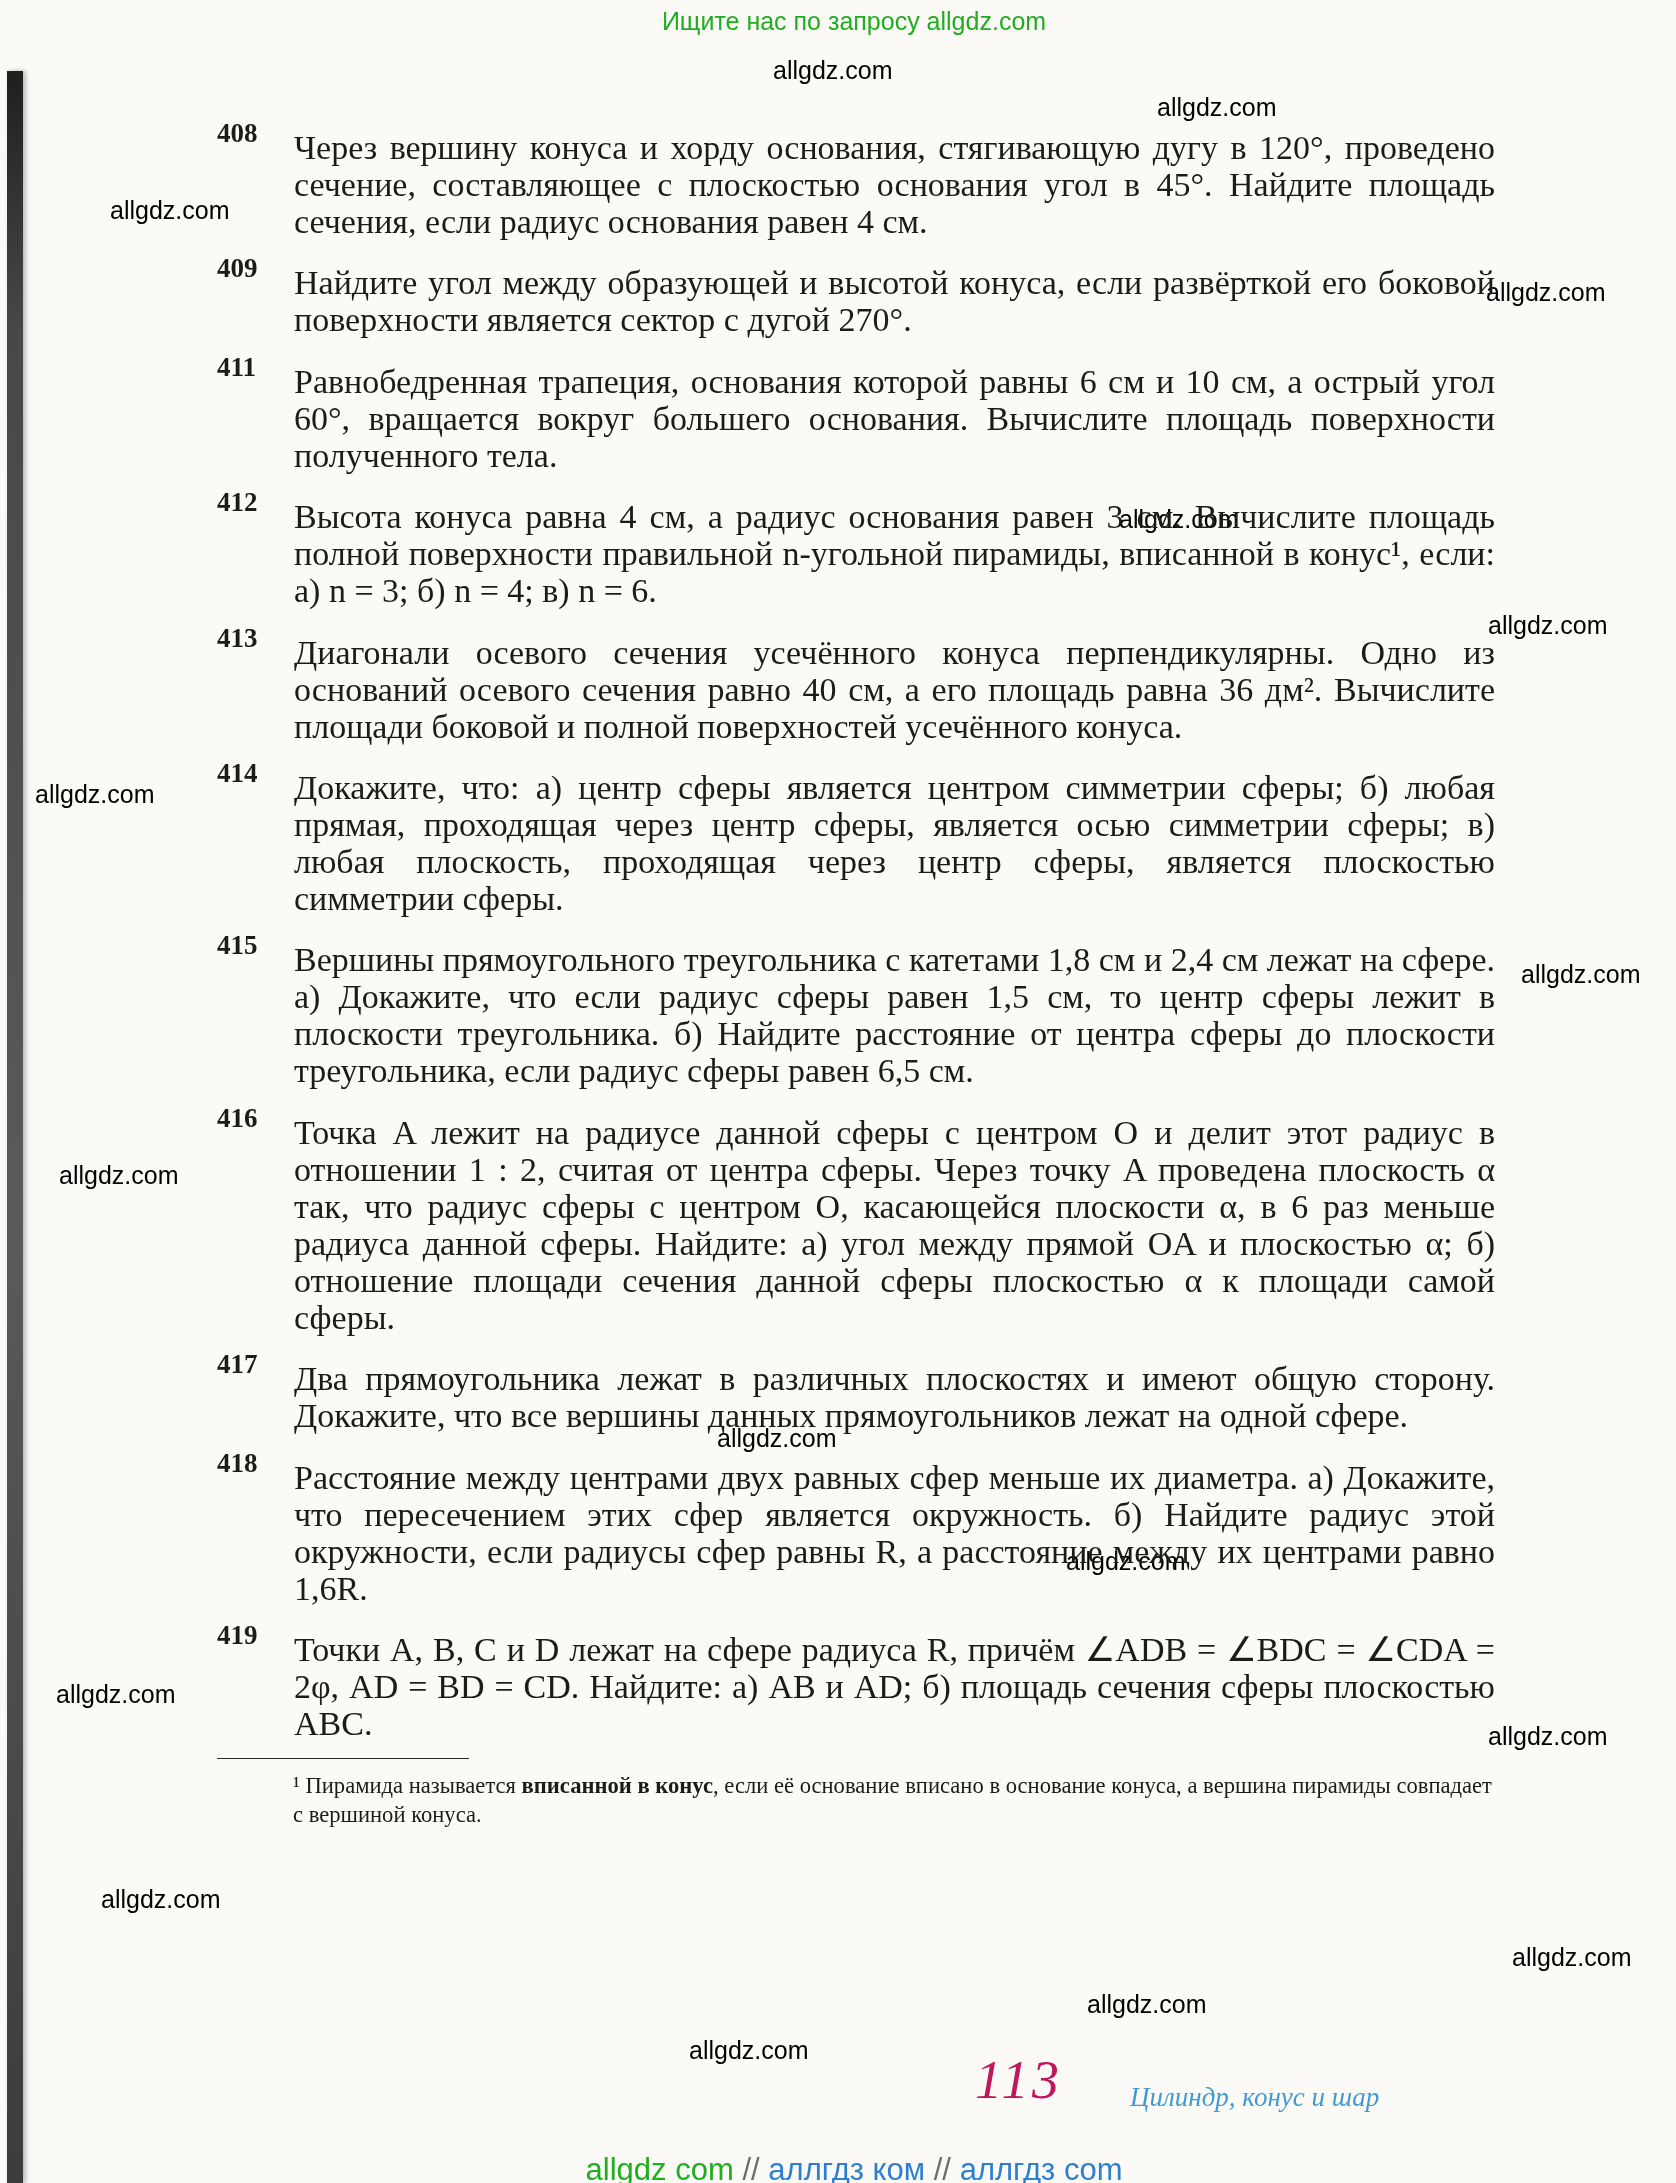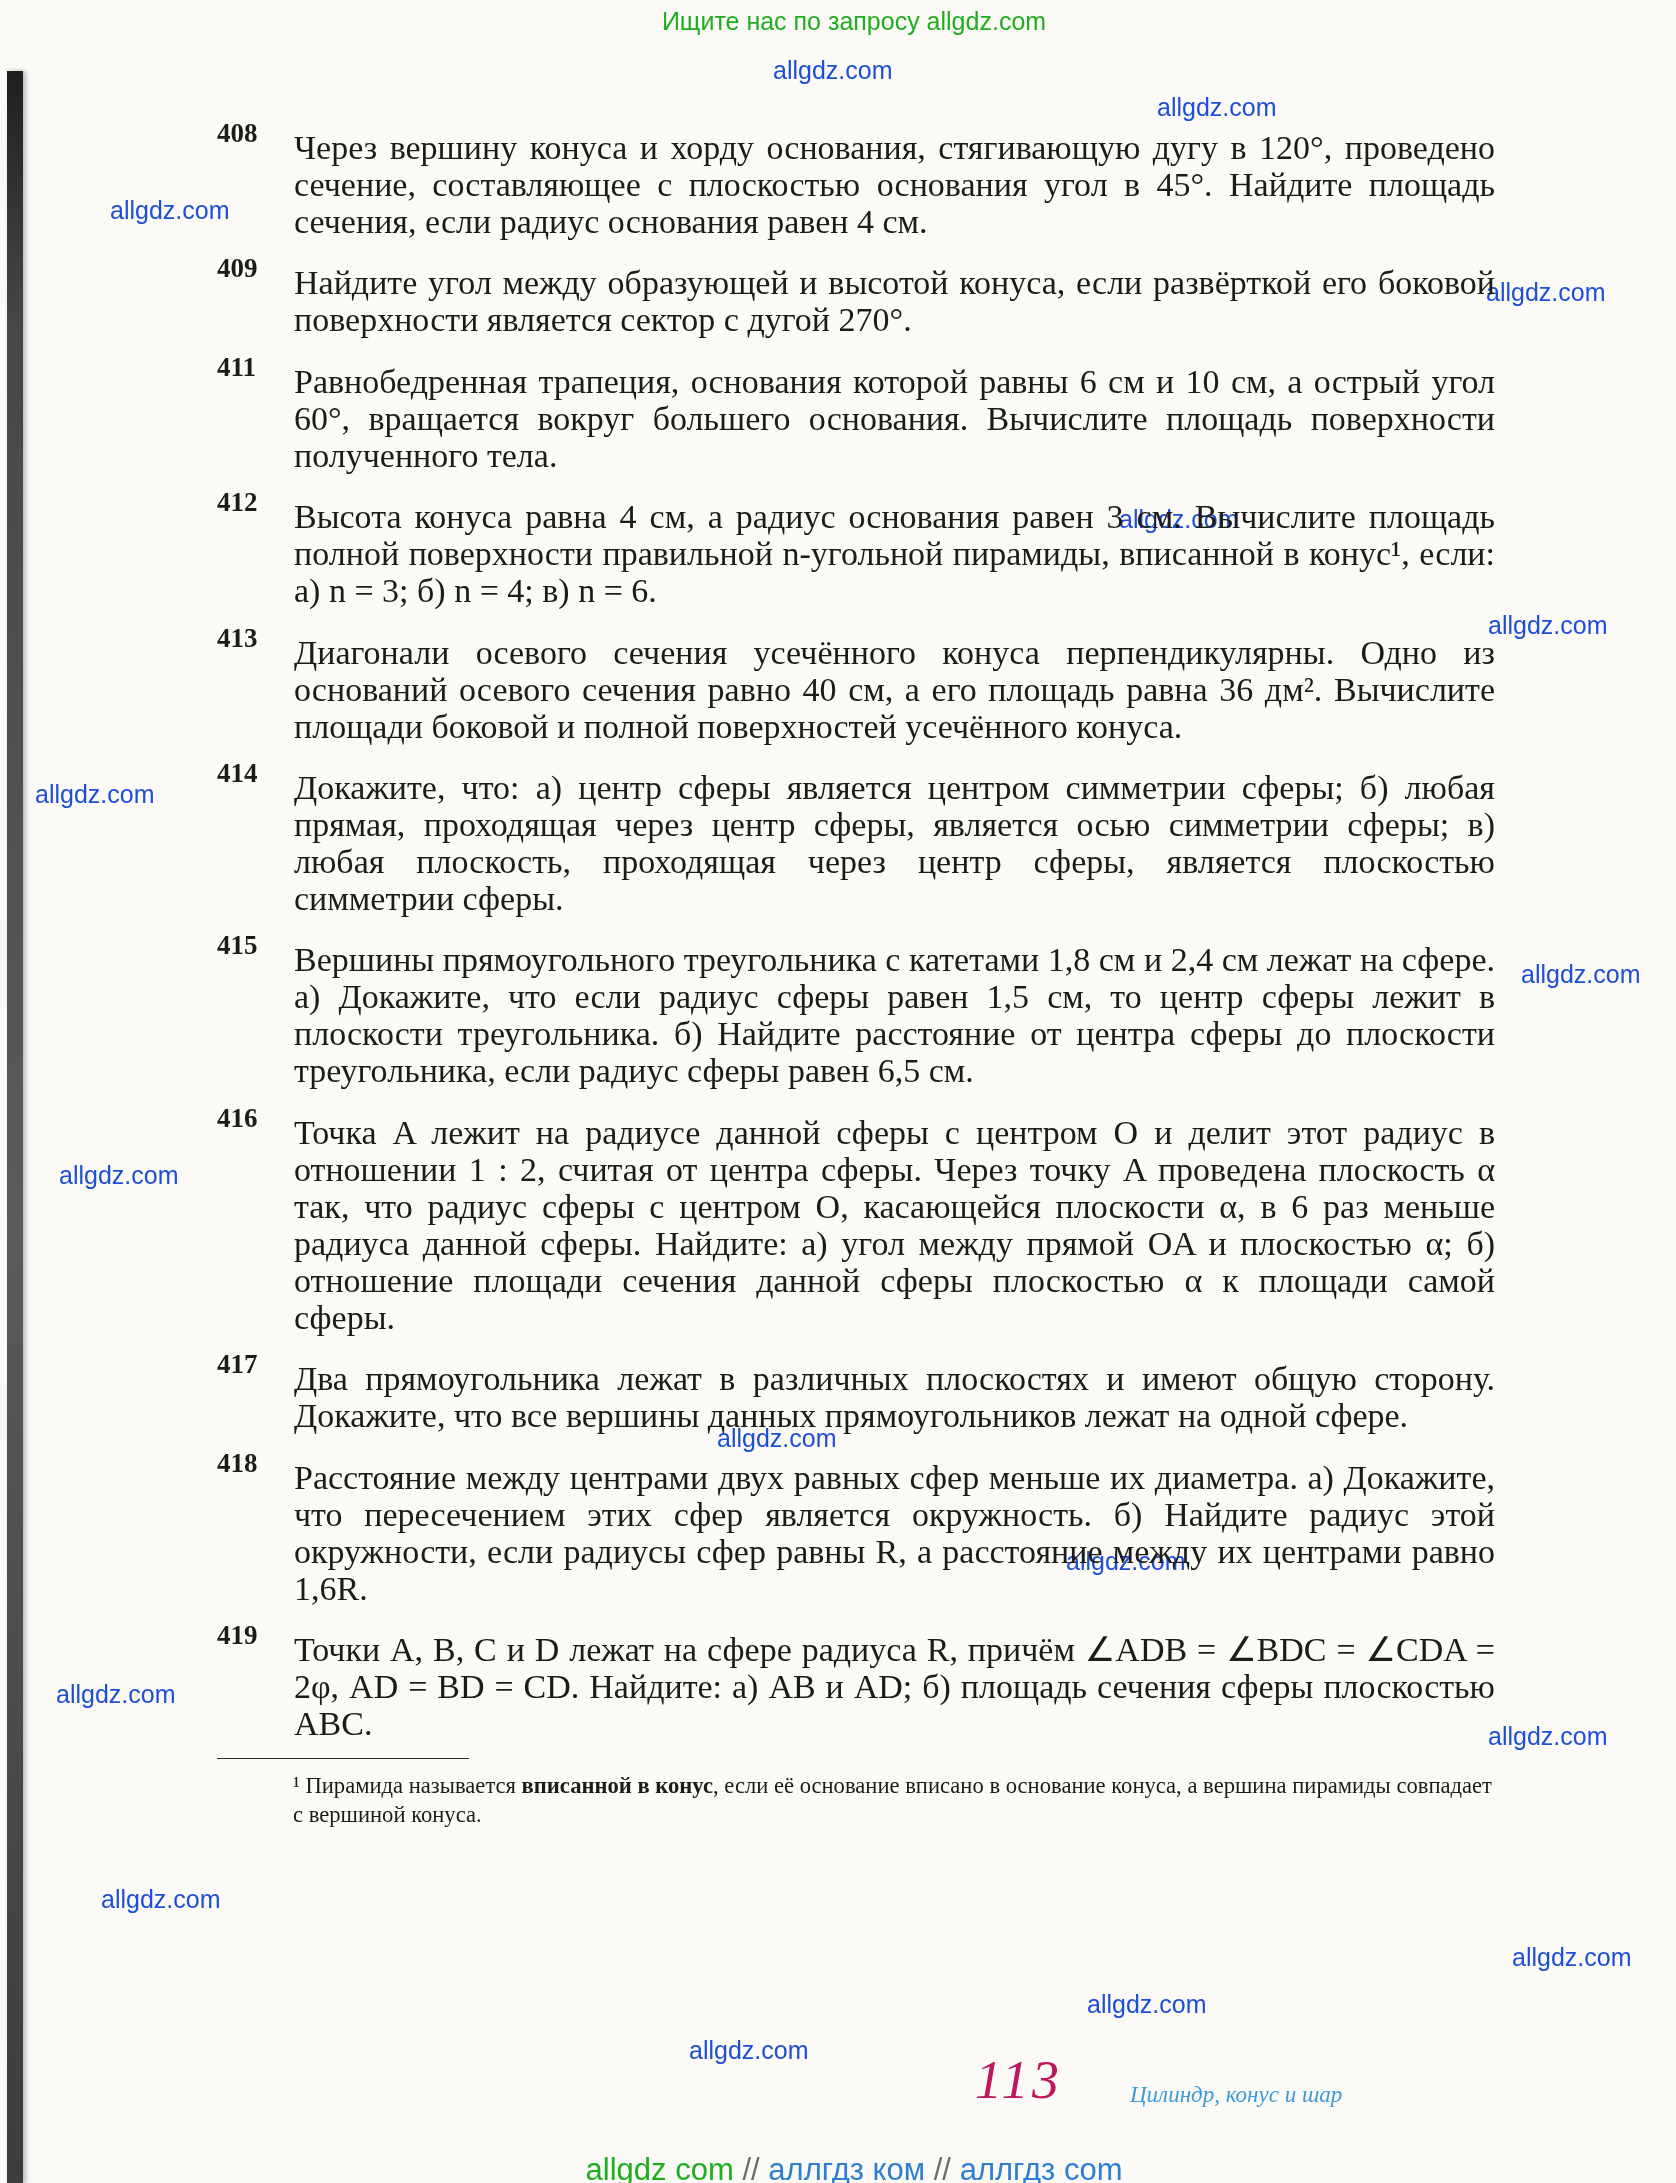--- a/index.html
+++ b/index.html
@@ -26,21 +26,21 @@
     top: 7px; left: 0; width: 100%;
     text-align: center;
     font-family: "Liberation Sans", sans-serif;
     font-size: 25px;
     color: #1fae1f;
   }
   .watermark {
     position: absolute;
     font-family: "Liberation Sans", sans-serif;
     font-size: 25px;
-    color: #1d4ed8;
+    color: #000000;
     white-space: nowrap;
   }
   .content {
     position: absolute;
     left: 217px; top: 115px;
     width: 1278px;
   }
   .problem { display: flex; margin-bottom: 10.4px; }
   .pnum {
     flex: 0 0 56px;
@@ -76,21 +76,21 @@
     position: absolute;
     left: 975px; top: 2049px;
     font-size: 54px;
     font-style: italic;
     color: #be185d;
     letter-spacing: 3.5px;
   }
   .chapter-label {
     position: absolute;
     left: 1130px; top: 2082px;
-    font-size: 23px;
+    font-size: 27px;
     font-style: italic;
     color: #3f9ad6;
   }
   .bottom-links {
     position: absolute;
     top: 2152px; left: 0; width: 100%;
     text-align: center;
     font-family: "Liberation Sans", sans-serif;
     font-size: 31px;
   }

